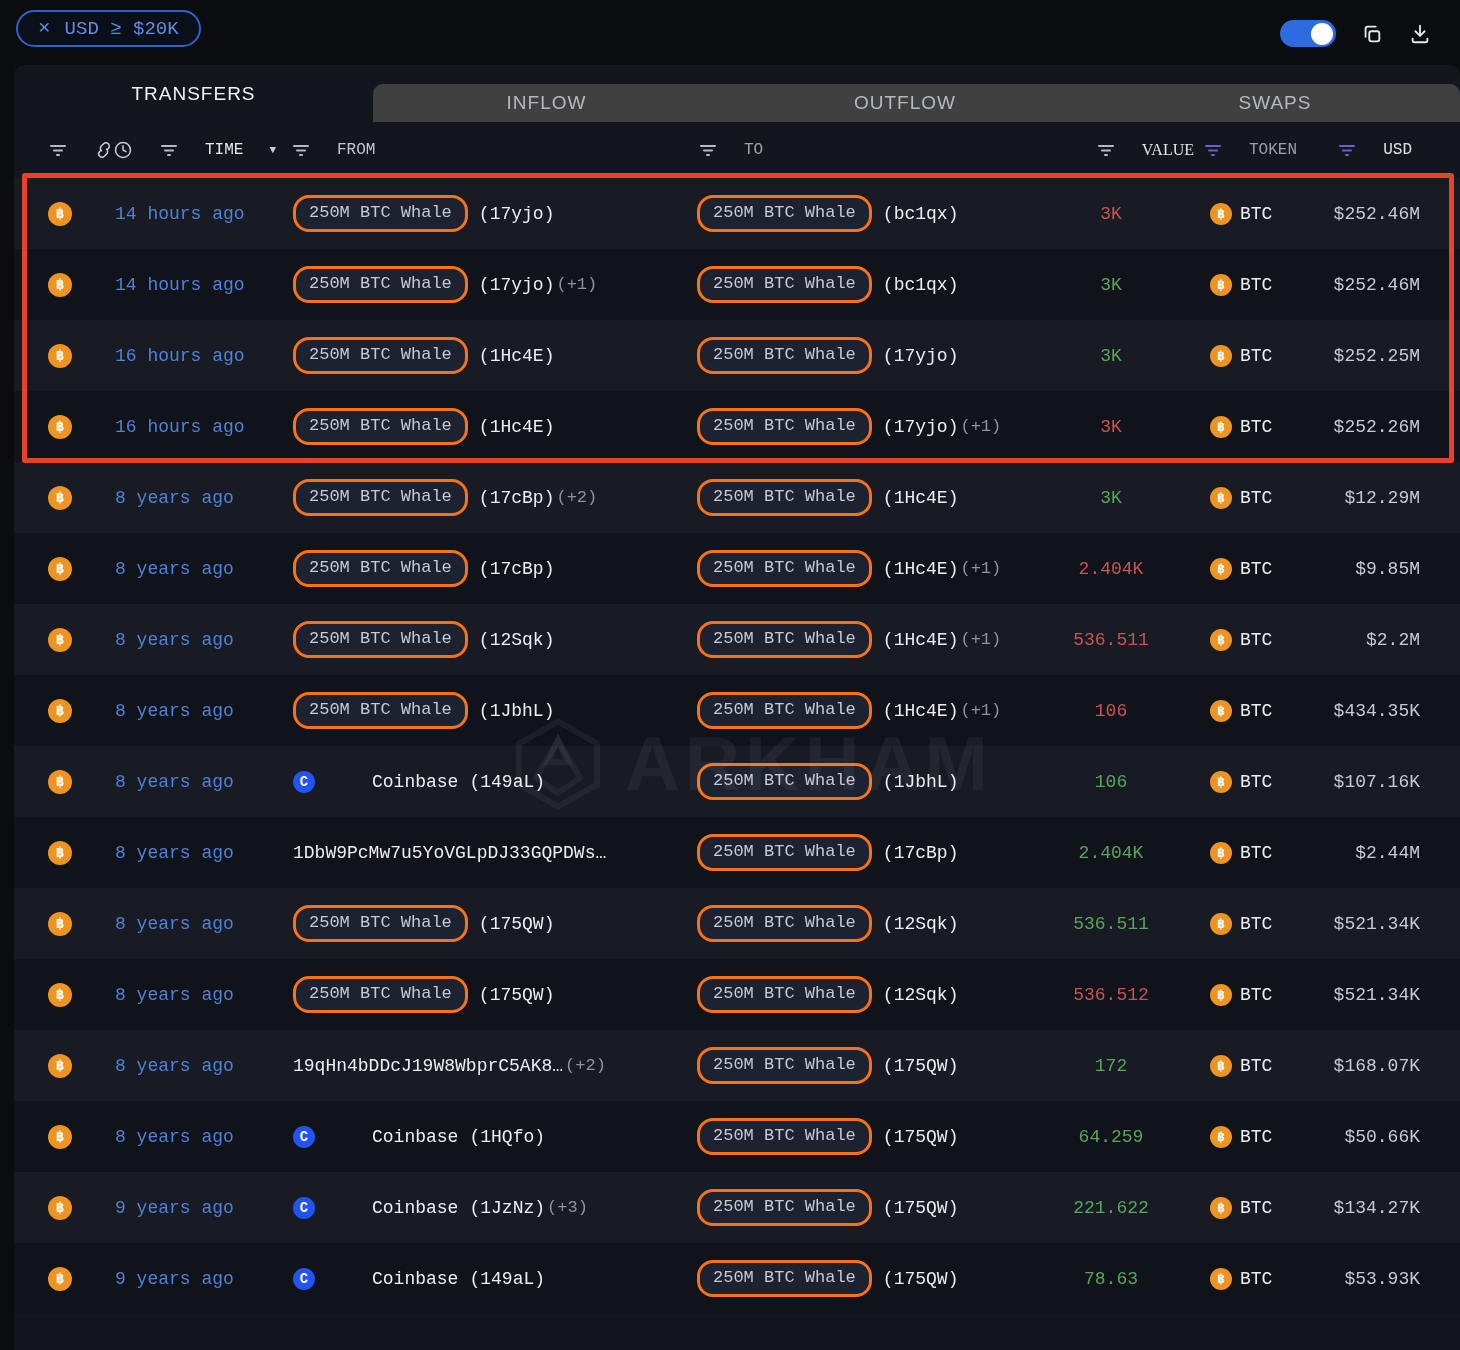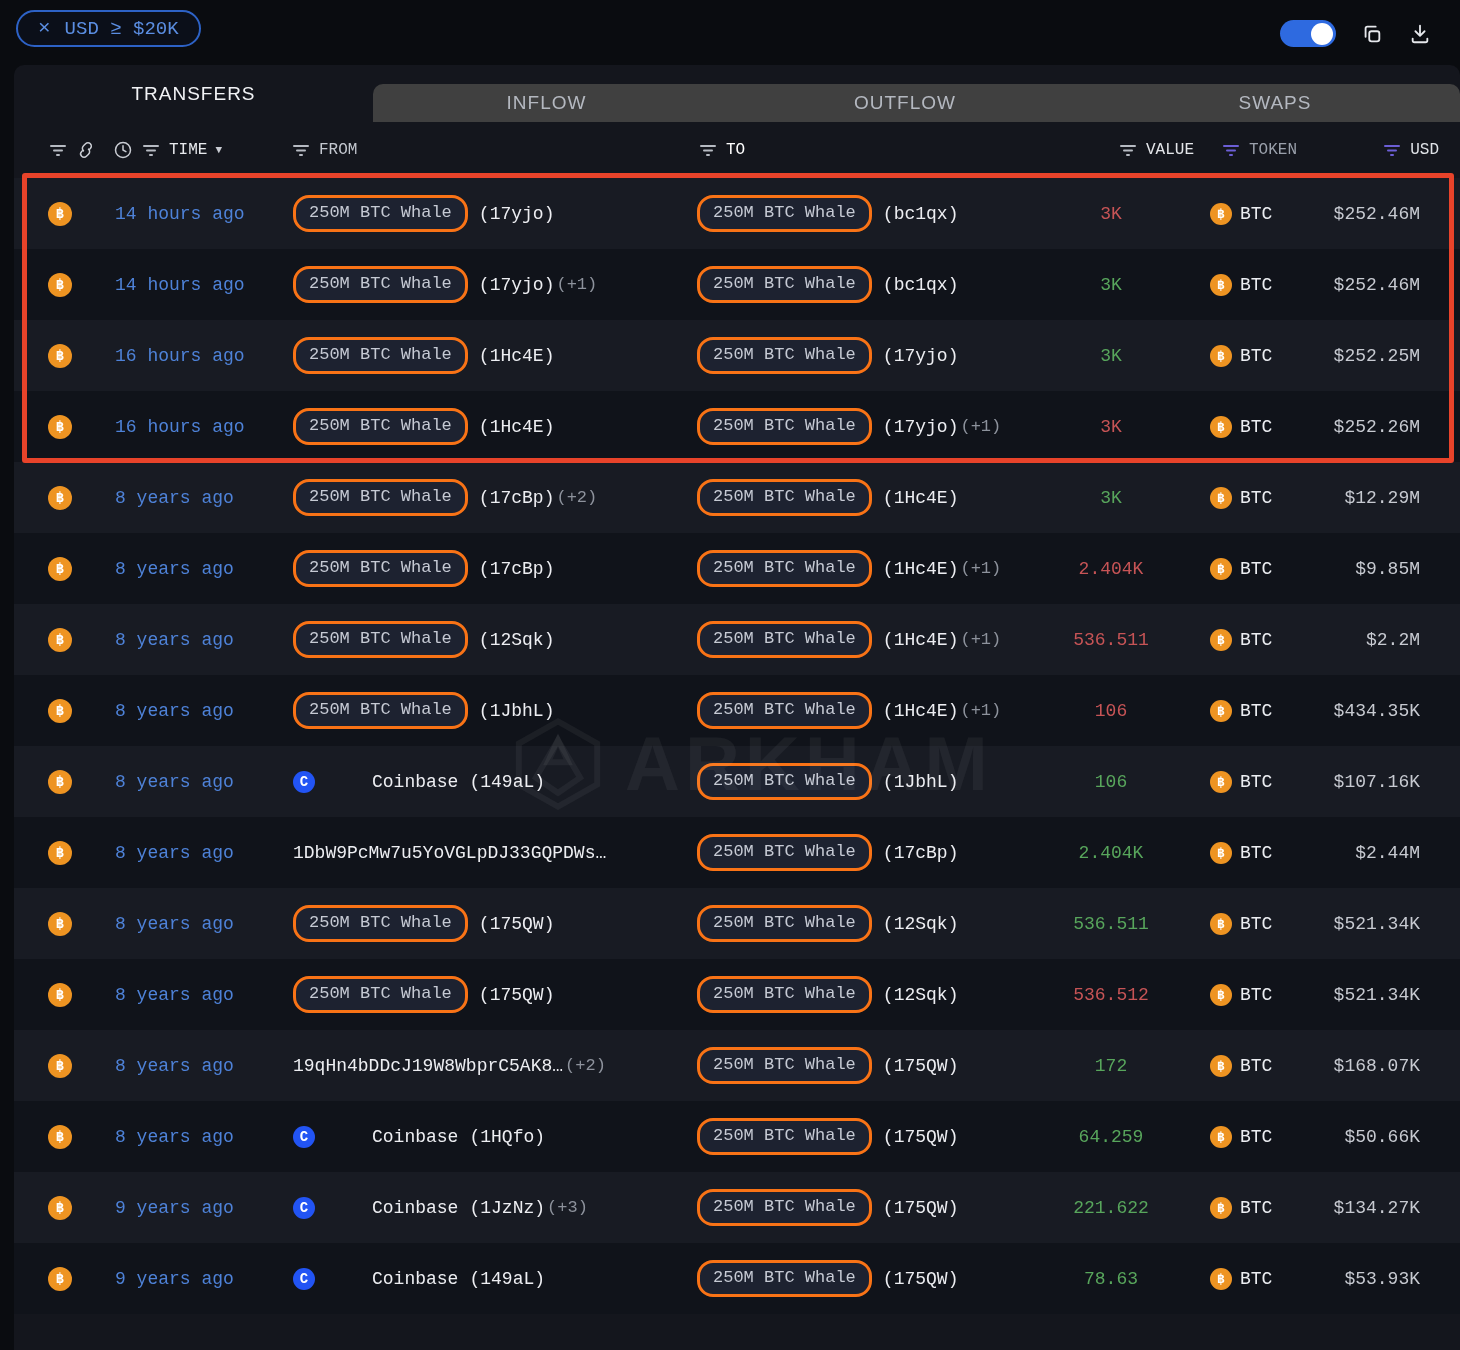--- a/index.html
+++ b/index.html
@@ -28,28 +28,28 @@
 
   .tabs{display:flex;height:57px;flex:0 0 57px;font-family:var(--sans);}
   .tab{display:flex;align-items:center;justify-content:center;font-size:19px;letter-spacing:1px;cursor:pointer;}
   .tab.active{background:transparent;color:#f2f3f6;}
   .tab.inactive{background:#404040;color:#b4b8c0;margin-top:19px;}
   .tab.t0{width:359px;} .tab.t1{width:347px;} .tab.t2{width:370px;} .tab.t3{width:370px;border-top-right-radius:10px;}
   .tab.t1{border-top-left-radius:10px;}
 
   
   .thead{position:relative;height:56px;flex:0 0 56px;font-size:16px;color:#c9ccd3;}
-  .hgroup{position:absolute;top:0;height:56px;display:flex;align-items:center;gap:8px;white-space:nowrap;}
+  .hgroup{position:absolute;top:0;height:56px;display:flex;align-items:center;gap:26px;white-space:nowrap;}
   .hgroup svg{display:block;}
   .funnel{stroke:#b6bac2;stroke-width:2;stroke-linecap:round;fill:none;}
   .funnel.purple{stroke:#6c5ed6;}
   .hicon{stroke:#c9ccd3;stroke-width:1.8;stroke-linecap:round;stroke-linejoin:round;fill:none;}
   .caret{font-size:11px;color:#c9ccd3;}
-  .h-time-label{color:#e8eaee;} .h-from-label{color:#c3c7cf;} .h-to-label{color:#ffffff;}
-  .h-value-label{color:#e4e6ea;} .h-token-label{color:#9aa0ab;} .h-usd-label{color:#dfe2e7;}
+  .h-time-label{color:#e8eaee;} .h-from-label{color:#c3c7cf;} .h-to-label{color:#a3a3a3;}
+  .h-value-label{color:#e4e6ea;font-family:Liberation Serif, serif;} .h-token-label{color:#9aa0ab;} .h-usd-label{color:#dfe2e7;}
 
   
   .rows{flex:1;}
   .row{display:flex;align-items:center;height:71px;padding:0 40px 0 34px;cursor:pointer;}
   .row.odd{background:#181b23;}
   .row.even{background:#10131a;}
   .chain-badge{width:24px;height:24px;border-radius:50%;background:#ee9422;color:#ffffff;
                display:flex;align-items:center;justify-content:center;font-size:14px;font-weight:bold;flex:0 0 24px;}
   .cell-time{width:221px;padding-left:43px;color:#4e82d8;font-size:18px;white-space:nowrap;overflow:hidden;}
   .cell-from{width:404px;display:flex;align-items:center;white-space:nowrap;overflow:hidden;}
@@ -167,21 +167,21 @@
       <span class="h-value-label">VALUE</span>
     </div>
     <div class="hgroup" style="right:163px;">
       <svg class="funnel purple" width="20" height="20" viewBox="0 0 20 20">
           <line x1="3" y1="6" x2="17" y2="6"></line>
           <line x1="6" y1="10.5" x2="14" y2="10.5"></line>
           <line x1="9" y1="15" x2="11" y2="15"></line>
         </svg>
       <span class="h-token-label">TOKEN</span>
     </div>
-    <div class="hgroup" style="right:21px;align-items:center;">
+    <div class="hgroup" style="right:48px;align-items:center;">
       <svg class="funnel purple" width="20" height="20" viewBox="0 0 20 20">
           <line x1="3" y1="6" x2="17" y2="6"></line>
           <line x1="6" y1="10.5" x2="14" y2="10.5"></line>
           <line x1="9" y1="15" x2="11" y2="15"></line>
         </svg>
       <span class="h-usd-label">USD</span>
     </div>
   </div>
 
   <div class="rows" id="rows">

